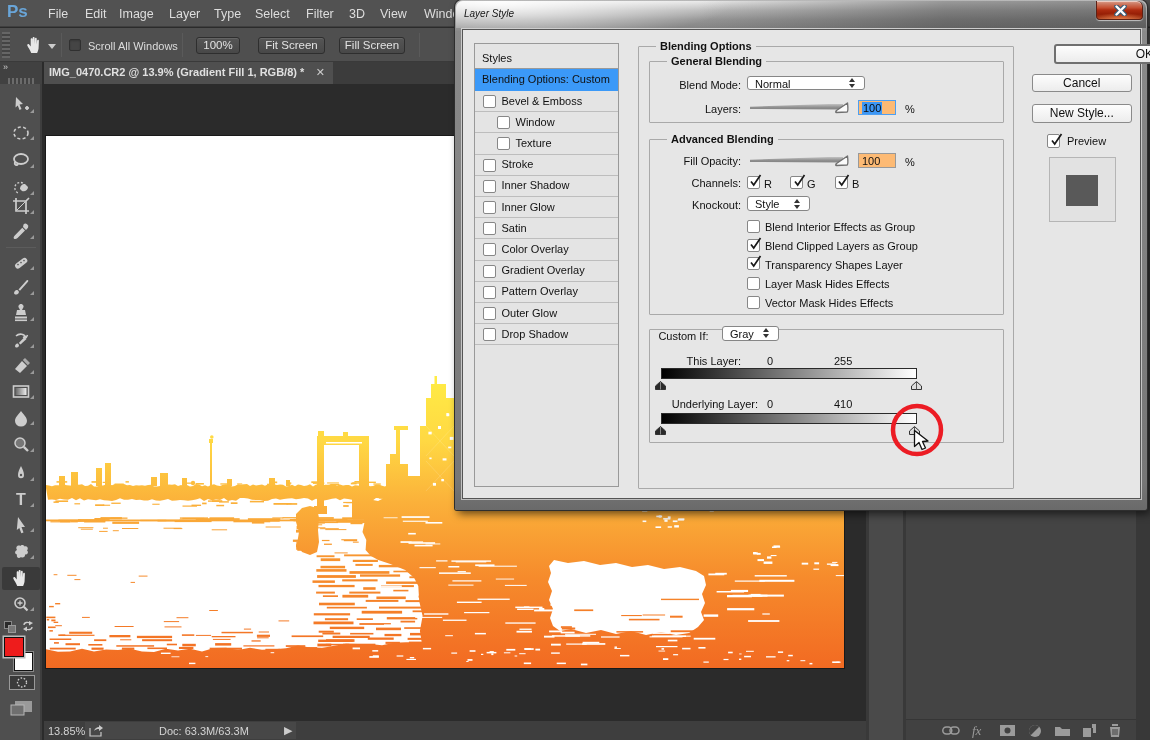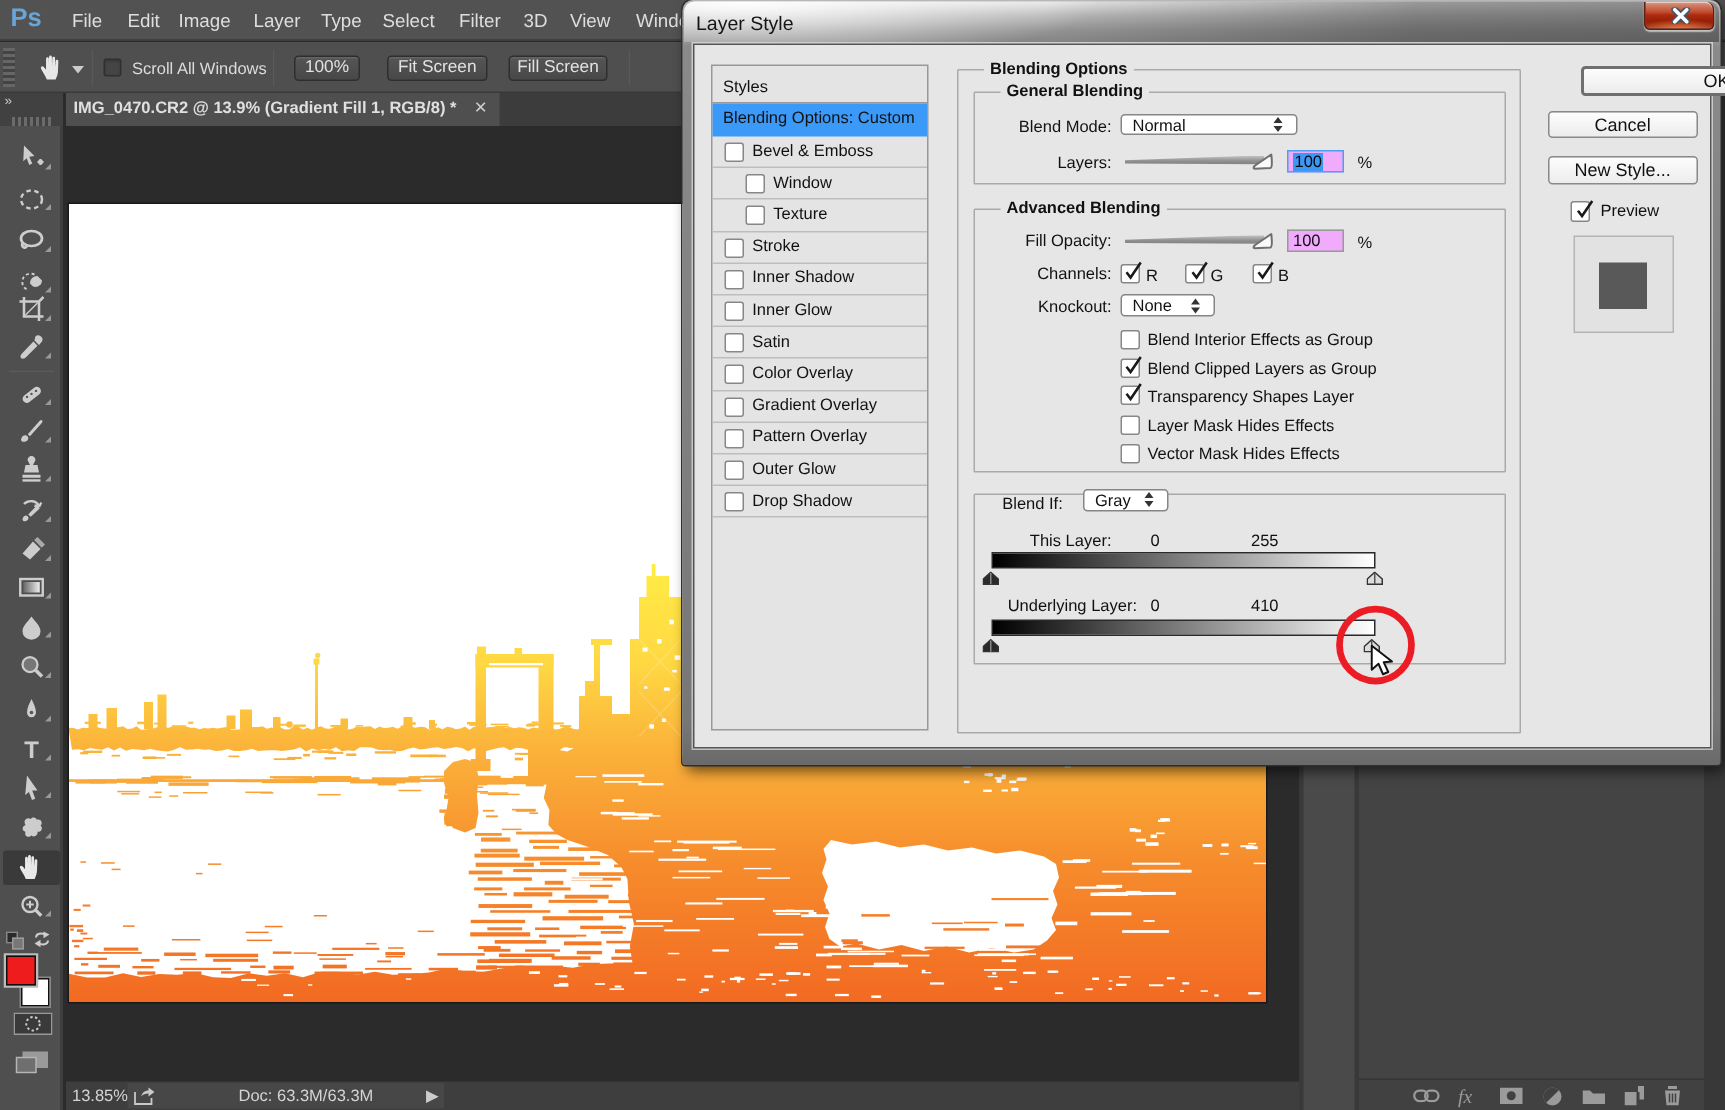--- a/index.html
+++ b/index.html
@@ -22,34 +22,34 @@
 #rightdock{left:866px;top:62px;width:40px;height:678px;background:#4a4a4a;border-left:3px solid #393939;border-right:3px solid #393939;}
 #panel{left:906px;top:62px;width:244px;height:678px;background:#444444;}
 #panelbot{position:absolute;left:0px;top:657px;width:230px;height:21px;background:#414141;border-top:1px solid #363636;}
 #paneledge{left:1136px;top:62px;width:14px;height:678px;background:#383838;}
 .picon{position:absolute;top:3px;color:#9b9b9b;font-size:13px;}
 
 #dlg{left:455px;top:0px;width:692px;height:510px;border-radius:7px 7px 2px 2px;background:linear-gradient(180deg,#b8b8b8,#8f8f8f 30px,#8a8a8a 31px,#777 480px,#6a6a6a);box-shadow:0 0 0 1px #2e2e2e,3px 4px 9px rgba(0,0,0,.6);}
 #dlg-title-hl{position:absolute;left:1px;top:1px;right:1px;height:27px;border-radius:7px 7px 0 0;background:linear-gradient(180deg,#e8e8e8,#b6b6b6 35%,#949494 70%,#858585);}
 #dlg-title-hl:before{content:"";position:absolute;left:0;top:0;width:60%;height:100%;border-radius:7px 0 0 0;background:radial-gradient(ellipse 340px 60px at 40px 0px,rgba(255,255,255,.95),rgba(255,255,255,0) 70%);}
 #dlg-title-hl:after{content:"";position:absolute;right:0;top:0;width:65%;height:100%;border-radius:0 7px 0 0;background:linear-gradient(90deg,rgba(60,60,60,0),rgba(60,60,60,.45) 55%,rgba(55,55,55,.5));}
-#dlg-title{position:absolute;left:9px;top:8px;font-size:13px;color:#151515;z-index:3;}
+#dlg-title{position:absolute;left:9px;top:8px;font-size:10px;color:#151515;z-index:3;font-style:italic;}
 #closebtn{position:absolute;left:641px;top:1px;width:47px;height:19px;background:radial-gradient(ellipse 36px 9px at 50% 103%,rgba(255,150,90,.75),rgba(255,140,80,0) 75%),linear-gradient(180deg,#dca18f 0%,#cd7a62 16%,#c44e30 38%,#ad2c10 50%,#971f06 72%,#9c2e10 90%,#a84324 100%);border:1px solid #5d2014;border-top:none;border-radius:0 6px 4px 4px;box-shadow:inset 0 1px 0 rgba(255,255,255,.5),0 1px 1px rgba(255,255,255,.6);z-index:4;}
 #dlg-content{position:absolute;left:7px;top:29px;width:679px;height:470px;background:#e6e6e6;border:1px solid #555;box-shadow:0 0 0 1px rgba(255,255,255,.55);}
 
 .lbl{position:absolute;font-size:11px;color:#111;white-space:nowrap;}
 .rlbl{position:absolute;font-size:11px;color:#111;white-space:nowrap;text-align:right;}
 .grp{position:absolute;border:1px solid #a9a9a9;border-radius:1px;}
 .glabel{position:absolute;font-size:11px;font-weight:bold;color:#111;background:#e6e6e6;padding:0 4px;white-space:nowrap;}
 .combo{position:absolute;background:#fff;border:1px solid #868686;border-radius:3px;font-size:11px;color:#111;}
 .combo .ct{position:absolute;left:7px;top:1px;}
 .spin{position:absolute;right:7px;top:50%;margin-top:-6px;width:9px;height:12px;}
 .spin:before{content:"";position:absolute;left:1px;top:1px;border-left:3.5px solid transparent;border-right:3.5px solid transparent;border-bottom:4px solid #333;}
 .spin:after{content:"";position:absolute;left:1px;bottom:1px;border-left:3.5px solid transparent;border-right:3.5px solid transparent;border-top:4px solid #333;}
-.field{position:absolute;width:38px;height:15px;background:#f0abfc;border:1px solid #999;font-size:11px;color:#111;padding:0px 3px;line-height:14px;}
+.field{position:absolute;width:38px;height:15px;background:#fdba74;border:1px solid #999;font-size:11px;color:#111;padding:0px 3px;line-height:14px;}
 .cb{position:absolute;width:13px;height:13px;background:#fff;border:1px solid #878787;border-radius:2px;}
 .chk{position:absolute;width:16px;height:15px;z-index:2;}
 .track{position:absolute;height:6px;background:linear-gradient(180deg,#c2c2c2,#909090 55%,#7e7e7e);clip-path:polygon(0 55%,100% 0,100% 100%,0 92%);}
 .gbar{position:absolute;width:256px;height:11px;background:linear-gradient(90deg,#000,#fff);border:1px solid #2a2a2a;}
 </style></head><body>
 
 <div class="abs" id="menubar">
     <span class="mi" style="left:48px">File</span>
     <span class="mi" style="left:85px">Edit</span>
     <span class="mi" style="left:119px">Image</span>
@@ -847,42 +847,42 @@
         <path d="M2.5 8.5 L5.2 12 L12 2" stroke="#1a1a1a" stroke-width="1.7" fill="none"></path>
       </svg>
       <span class="lbl" style="left:344px;top:147.5px">G</span>
 <div class="cb" style="left:371.5px;top:146px"></div>
       <svg class="chk" style="left:373px;top:143px" width="15" height="15" viewBox="0 0 15 15">
         <path d="M2.5 8.5 L5.2 12 L12 2" stroke="#1a1a1a" stroke-width="1.7" fill="none"></path>
       </svg>
       <span class="lbl" style="left:389px;top:147.5px">B</span>
 <span class="rlbl" style="right:399px;top:169.3px">Knockout:</span>
 <div class="combo" style="left:284px;top:166px;width:63px;height:15px">
-        <span class="ct">None</span>
+        <span class="ct">Style</span>
         <span class="spin"></span>
       </div>
 <div class="cb" style="left:283.5px;top:189.5px"></div>
       <span class="lbl" style="left:302px;top:191px">Blend Interior Effects as Group</span>
 <div class="cb" style="left:283.5px;top:208.7px"></div>
       <svg class="chk" style="left:285px;top:205.7px" width="15" height="15" viewBox="0 0 15 15">
         <path d="M2.5 8.5 L5.2 12 L12 2" stroke="#1a1a1a" stroke-width="1.7" fill="none"></path>
       </svg>
       <span class="lbl" style="left:302px;top:210.2px">Blend Clipped Layers as Group</span>
 <div class="cb" style="left:283.5px;top:227.4px"></div>
       <svg class="chk" style="left:285px;top:224.4px" width="15" height="15" viewBox="0 0 15 15">
         <path d="M2.5 8.5 L5.2 12 L12 2" stroke="#1a1a1a" stroke-width="1.7" fill="none"></path>
       </svg>
       <span class="lbl" style="left:302px;top:228.9px">Transparency Shapes Layer</span>
 <div class="cb" style="left:283.5px;top:246.6px"></div>
       <span class="lbl" style="left:302px;top:248.1px">Layer Mask Hides Effects</span>
 <div class="cb" style="left:283.5px;top:265.7px"></div>
       <span class="lbl" style="left:302px;top:267.2px">Vector Mask Hides Effects</span>
 
 <div class="grp" style="left:186px;top:299px;width:355px;height:114px"></div>
-<span class="rlbl" style="right:428.5px;top:300px;background:#e6e6e6;padding:0 3px">Blend If:</span>
+<span class="rlbl" style="right:428.5px;top:300px;background:#e6e6e6;padding:0 3px">Custom If:</span>
 <div class="combo" style="left:259px;top:296px;width:56.5px;height:14.5px">
         <span class="ct">Gray</span>
         <span class="spin"></span>
       </div>
 <span class="rlbl" style="right:399px;top:325px">This Layer:</span>
 <span class="lbl" style="left:300px;top:325px;width:14px;text-align:center">0</span>
 <span class="lbl" style="left:371px;top:325px">255</span>
 <div class="gbar" style="left:198px;top:338px"></div>
 <svg class="abs" style="left:191.5px;top:351px" width="11" height="9" viewBox="0 0 11 9">
         <path d="M5.5 0.5 L10.5 5 L10.5 8.5 L0.5 8.5 L0.5 5 Z" fill="#2a2a2a" stroke="#333" stroke-width="1"></path>

